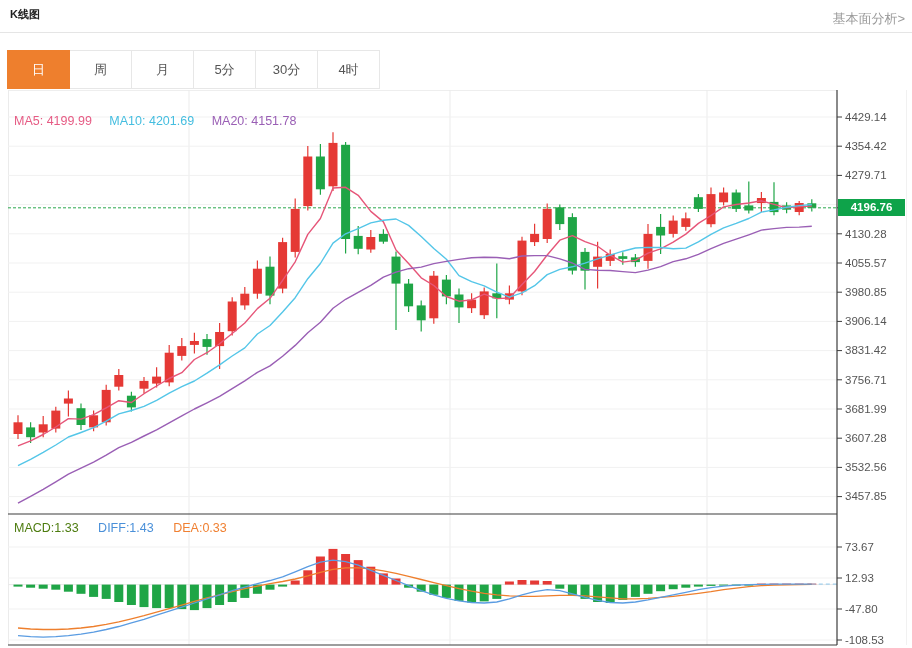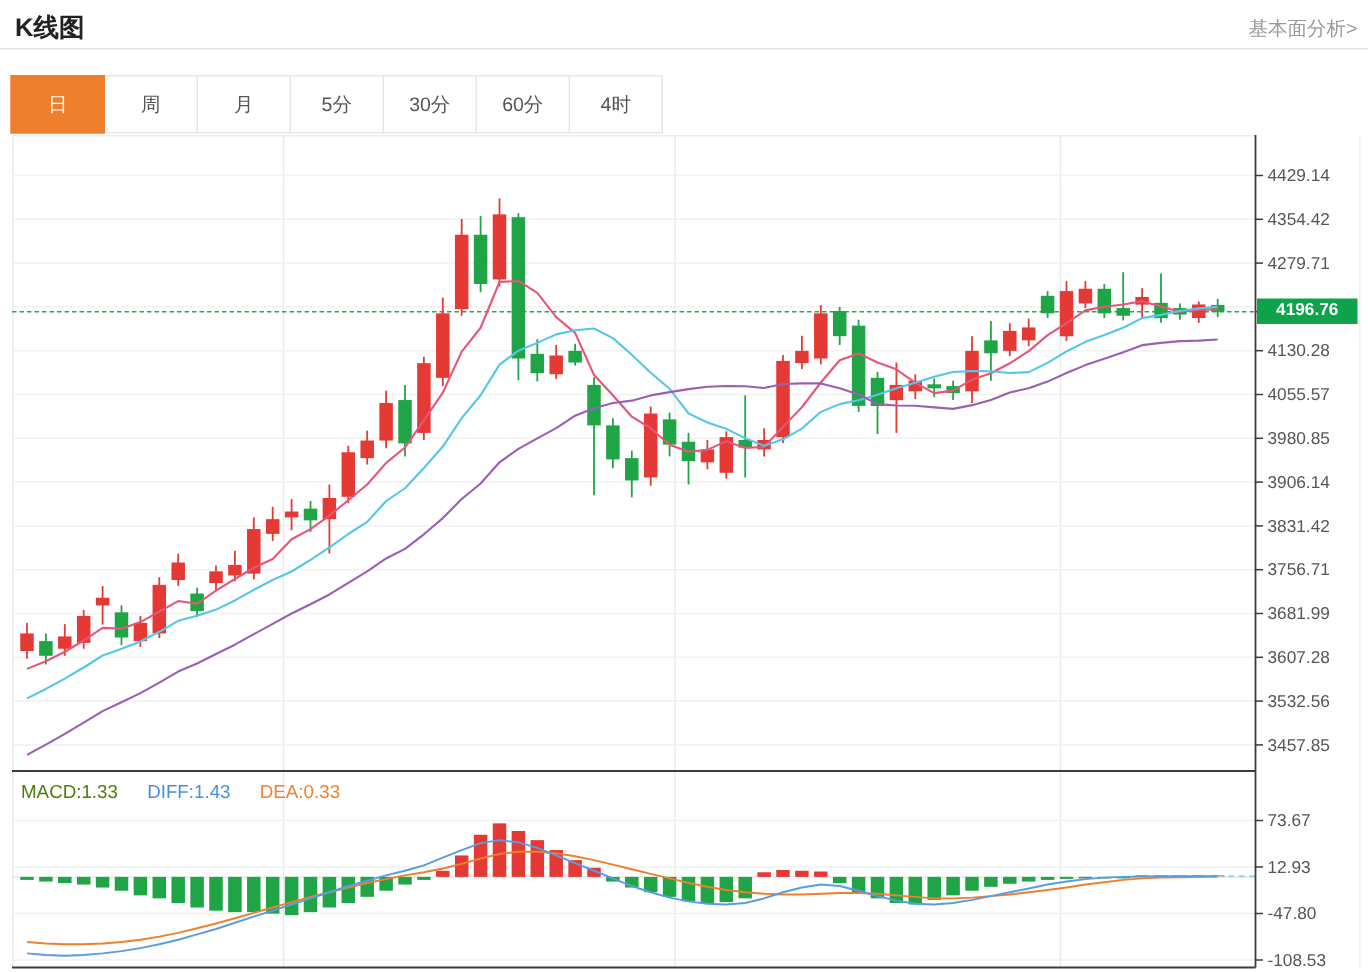--- a/index.html
+++ b/index.html
@@ -1,20 +1,20 @@
 <!DOCTYPE html>
 <html><head>
 <meta charset="utf-8">
 <style>
   html,body{margin:0;padding:0;background:#fff;width:912px;height:648px;overflow:hidden;
     font-family:"Liberation Sans","DejaVu Sans",sans-serif;}
   .app{position:relative;width:912px;height:648px;}
   
   .header{position:absolute;left:0;top:0;width:912px;height:33px;border-bottom:1px solid #e5e5e5;box-sizing:border-box;}
-  .title{position:absolute;left:10px;top:7px;font-size:17px;font-weight:bold;color:#222;}
+  .title{position:absolute;left:10px;top:7px;font-size:11px;font-weight:bold;color:#222;}
   .analysis-link{position:absolute;right:7px;top:10px;font-size:13px;color:#999;text-decoration:none;cursor:pointer;}
   
   .tabrow{position:absolute;left:7px;top:50px;display:flex;}
   .tab{width:61px;height:37px;line-height:37px;text-align:center;font-size:13px;color:#555;
     background:#fff;border:1px solid #e7e7e7;border-left:none;cursor:pointer;}
   .tab:first-child{border-left:1px solid #e7e7e7;}
   .tab.active{background:#ee7f2d;border-color:#ee7f2d;color:#fff;}
   
   .chart-wrap{position:absolute;left:0;top:90px;width:912px;height:558px;}
   #csvg{position:absolute;left:0;top:0;}
@@ -37,21 +37,20 @@
     <div class="title">K线图</div>
     <a class="analysis-link">基本面分析&gt;</a>
   </div>
 
   <div class="tabrow">
     <div class="tab active">日</div>
     <div class="tab">周</div>
     <div class="tab">月</div>
     <div class="tab">5分</div>
     <div class="tab">30分</div>
-    <div class="tab">60分</div>
     <div class="tab">4时</div>
   </div>
 
   <div class="chart-wrap">
     <svg id="csvg" width="912" height="558">
         <line x1="8" y1="0.5" x2="837" y2="0.5" stroke="#eeeeee" stroke-width="1"></line>
         <line x1="8.5" y1="0" x2="8.5" y2="555" stroke="#ebebeb" stroke-width="1"></line>
         <line x1="906.5" y1="0" x2="906.5" y2="555" stroke="#f1f1f1" stroke-width="1"></line>
         <line x1="189" y1="0" x2="189" y2="555" stroke="#ebebeb" stroke-width="1"></line>
         <line x1="450" y1="0" x2="450" y2="555" stroke="#ebebeb" stroke-width="1"></line>
@@ -312,20 +311,25 @@
         <text x="845" y="460.8" font-size="11.5" fill="#555">73.67</text>
         <line x1="837" y1="488.0" x2="842" y2="488.0" stroke="#3c3c3c" stroke-width="1"></line>
         <text x="845" y="491.8" font-size="11.5" fill="#555">12.93</text>
         <line x1="837" y1="519.0" x2="842" y2="519.0" stroke="#3c3c3c" stroke-width="1"></line>
         <text x="845" y="522.8" font-size="11.5" fill="#555">-47.80</text>
         <line x1="837" y1="550.0" x2="842" y2="550.0" stroke="#3c3c3c" stroke-width="1"></line>
         <text x="845" y="553.8" font-size="11.5" fill="#555">-108.53</text>
       </svg>
 
 
+    <div class="ma-row">
+      <span class="grp ma5"><span>MA5:</span> <span>4199.99</span></span>
+      <span class="grp ma10"><span>MA10:</span> <span>4201.69</span></span>
+      <span class="grp ma20"><span>MA20:</span> <span>4151.78</span></span>
+    </div>
 
     <div class="macd-row">
       <span class="grp macd-v"><span>MACD:</span><span>1.33</span></span>
       <span class="grp diff-v"><span>DIFF:</span><span>1.43</span></span>
       <span class="grp dea-v"><span>DEA:</span><span>0.33</span></span>
     </div>
 
     <div class="price-tag">4196.76</div>
   </div>
 </div>

